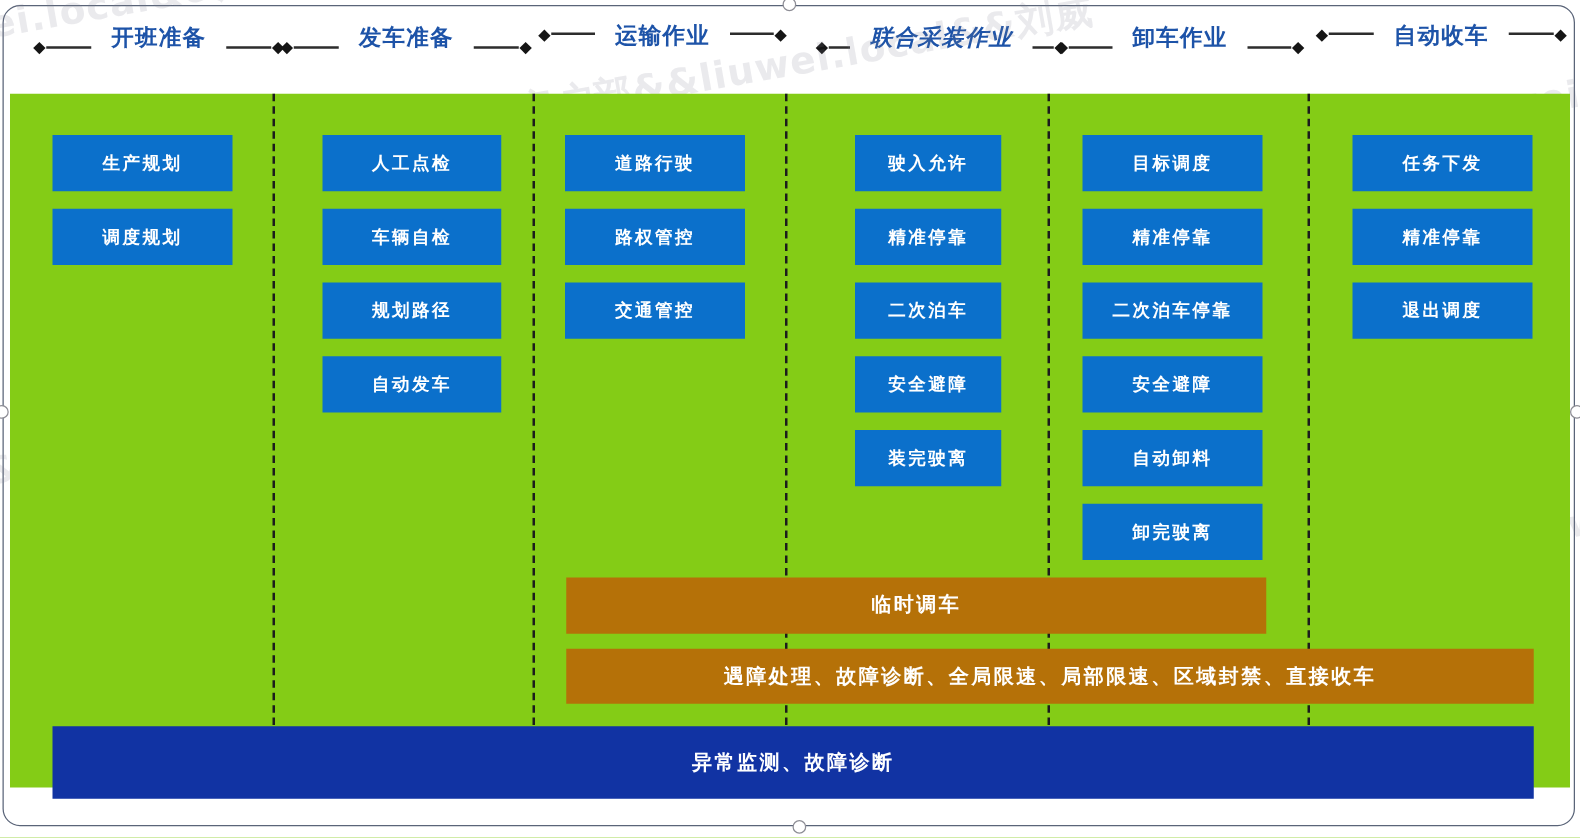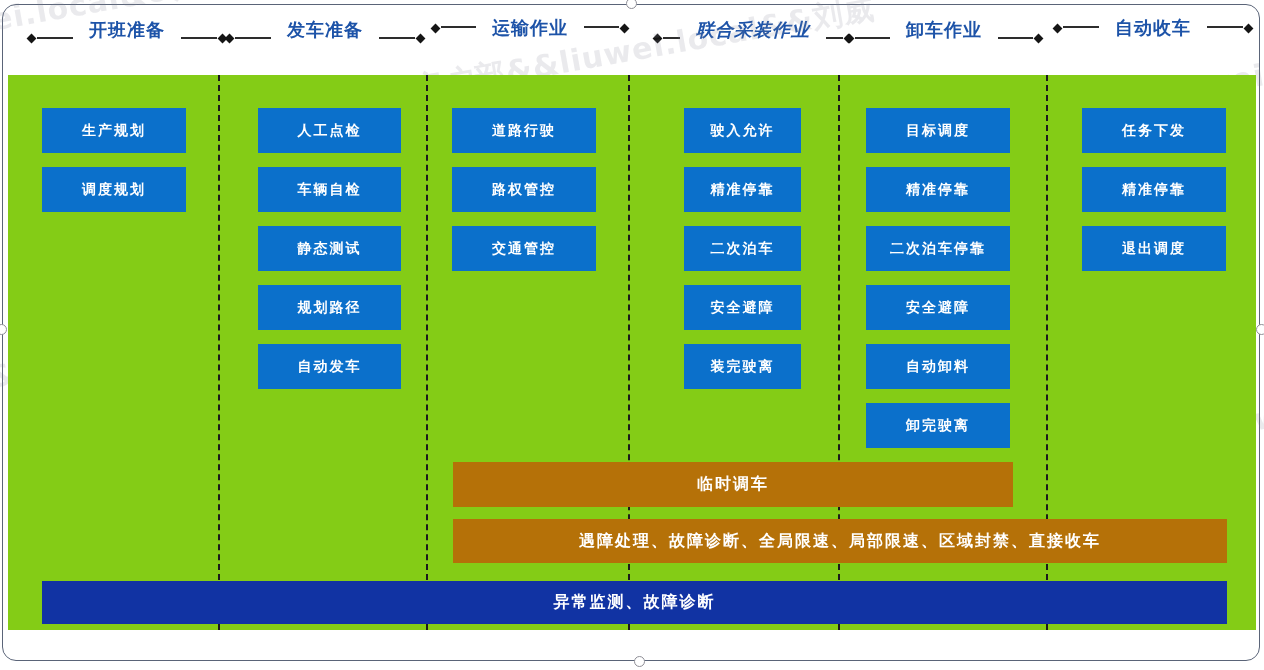--- a/index.html
+++ b/index.html
@@ -72,21 +72,21 @@
   }
   .bar {
     position: absolute; display: flex; align-items: center; justify-content: center;
     color: #ffffff; font-size: 16px; font-weight: bold; letter-spacing: 2px;
     z-index: 12; cursor: pointer;
   }
   .bar.gold { background: #b57108; }
   .bar.navy { background: #1133a3; }
   .bar1 { left: 445px; top: 387px; width: 560px; height: 45px; }
   .bar2 { left: 445px; top: 444px; width: 774px; height: 44px; }
-  .bar3 { left: 34px;  top: 506px; width: 1185px; height: 43px; }
+  .bar3 { left: 34px;  top: 506px; width: 1185px; height: 58px; }
 </style>
 </head>
 <body>
 
 <div class="canvas">
 
   <div class="wm">
     <span style="left:-290px; top:50px;">战略客户部&amp;&amp;liuwei.local&amp;&amp;刘威</span>
     <span style="left:350px;  top:80px;">战略客户部&amp;&amp;liuwei.local&amp;&amp;刘威</span>
     <span style="left:950px;  top:110px;">战略客户部&amp;&amp;liuwei.local&amp;&amp;刘威</span>
@@ -147,21 +147,20 @@
     <div class="divider" style="left:1038px;"></div>
 
     <div class="col" style="left:34px; width:144px;">
       <div class="proc-btn">生产规划</div>
       <div class="proc-btn">调度规划</div>
     </div>
 
     <div class="col" style="left:250px; width:143px;">
       <div class="proc-btn">人工点检</div>
       <div class="proc-btn">车辆自检</div>
-      <div class="proc-btn">静态测试</div>
       <div class="proc-btn">规划路径</div>
       <div class="proc-btn">自动发车</div>
     </div>
 
     <div class="col" style="left:444px; width:144px;">
       <div class="proc-btn">道路行驶</div>
       <div class="proc-btn">路权管控</div>
       <div class="proc-btn">交通管控</div>
     </div>
 

